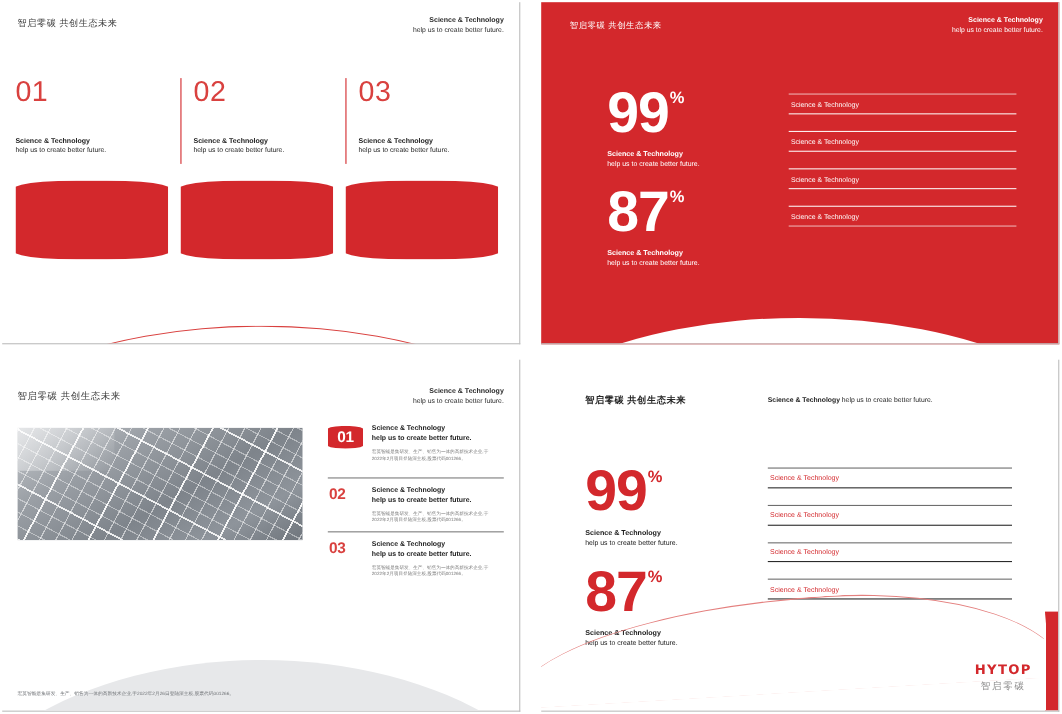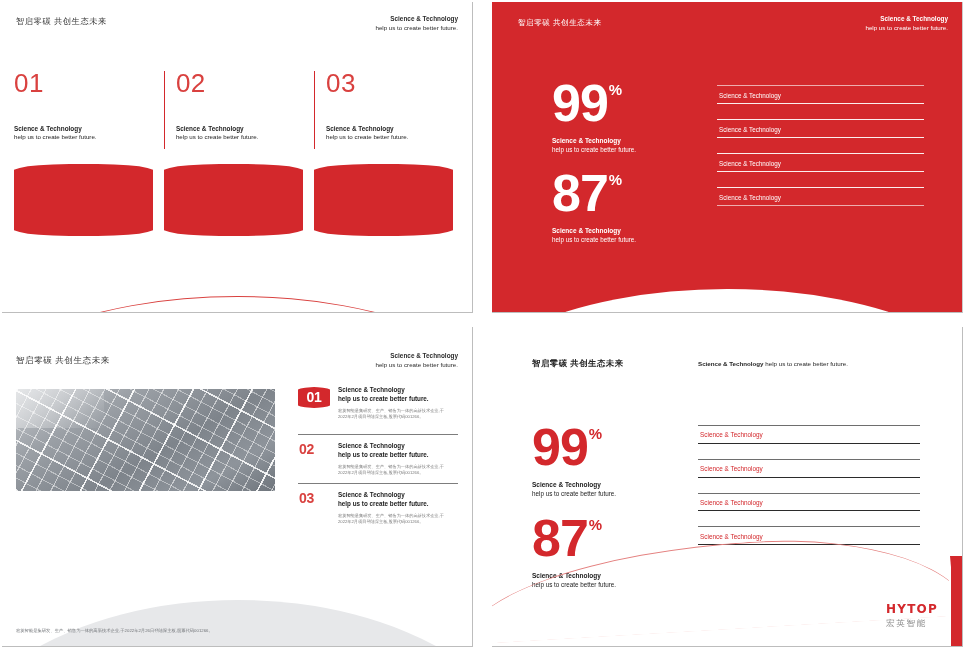--- a/index.html
+++ b/index.html
@@ -302,21 +302,21 @@
     content: "";
     position: absolute;
     left: -7px; top: 0;
     width: 8px; height: 90px;
     background: #ffffff;
     clip-path: polygon(100% 0, 100% 100%, 0 100%);
   }
   .logo {
     position: absolute;
     right: 24px; bottom: 16px;
-    text-align: left;
+    text-align: center;
   }
   .logo-en {
     font-size: 12px;
     font-weight: bold;
     letter-spacing: 1.2px;
     color: #d3282c;
     font-family: "DejaVu Sans", sans-serif;
   }
   .logo-cn {
     margin-top: 2px;
@@ -514,17 +514,17 @@
       <div class="lspace"></div>
       <div class="lrule dim"></div>
       <div class="ltext">Science &amp; Technology</div>
       <div class="lrule"></div>
     </div>
 
     <div class="s4-arc"></div>
     <div class="s4-bar"></div>
     <div class="logo">
       <div class="logo-en">HYTOP</div>
-      <div class="logo-cn">宏英智能</div>
+      <div class="logo-cn">智启零碳</div>
     </div>
   </div>
 
 </div>
 
 </body></html>

